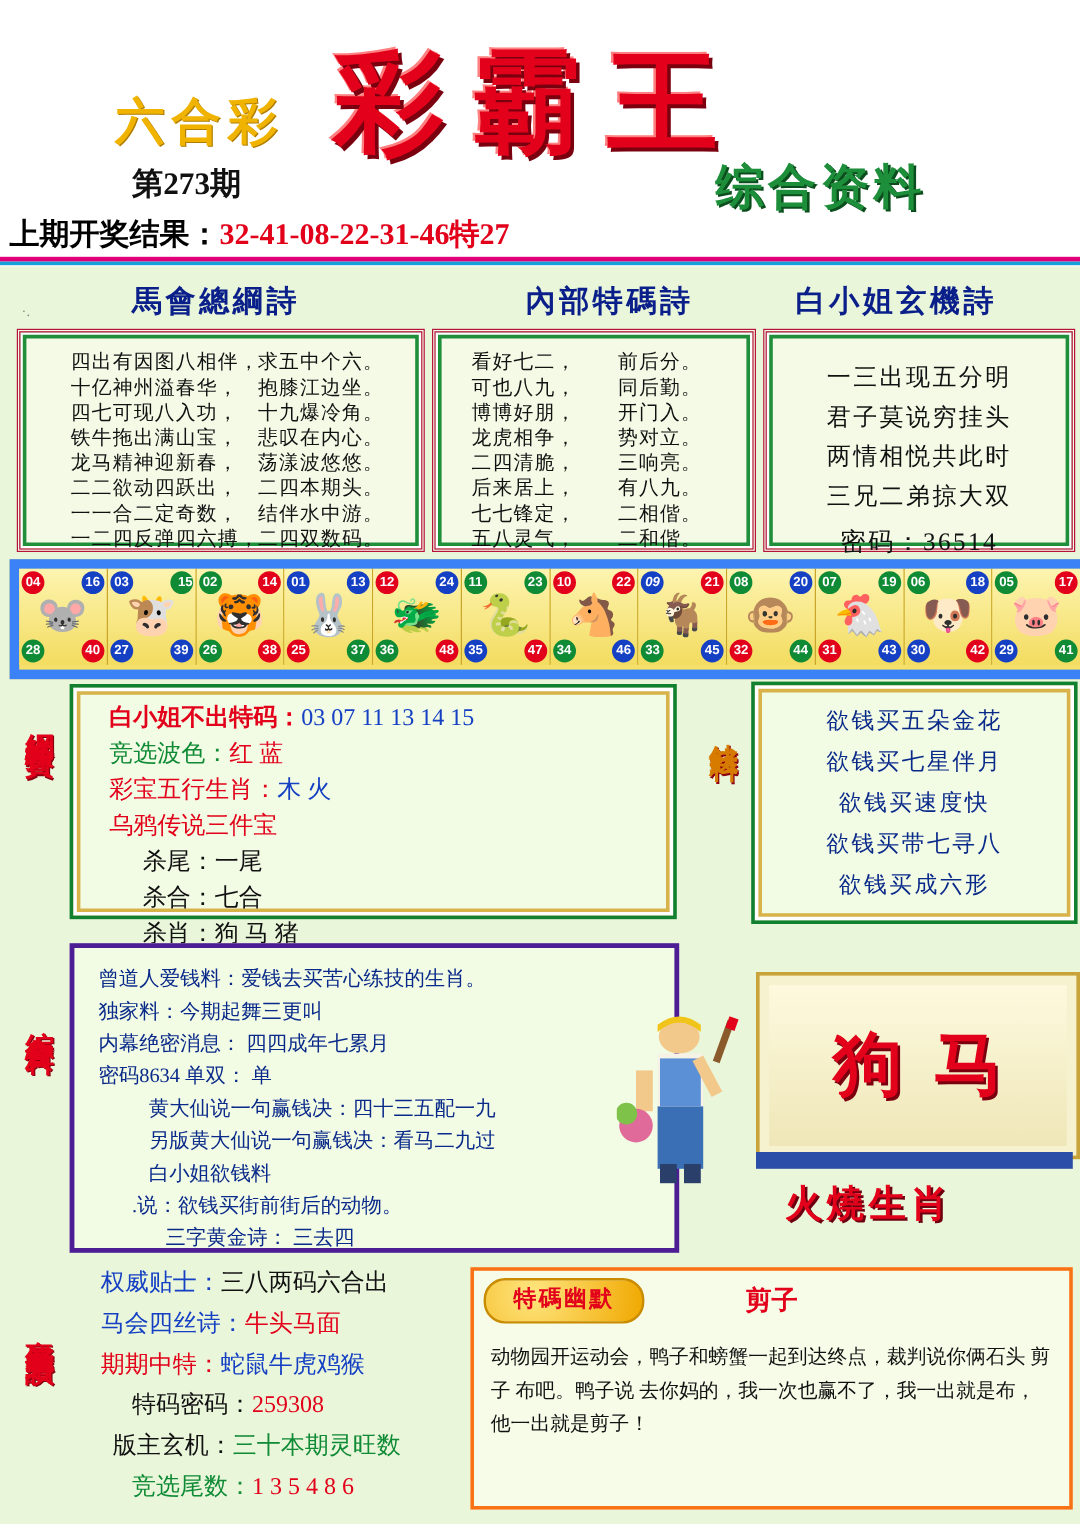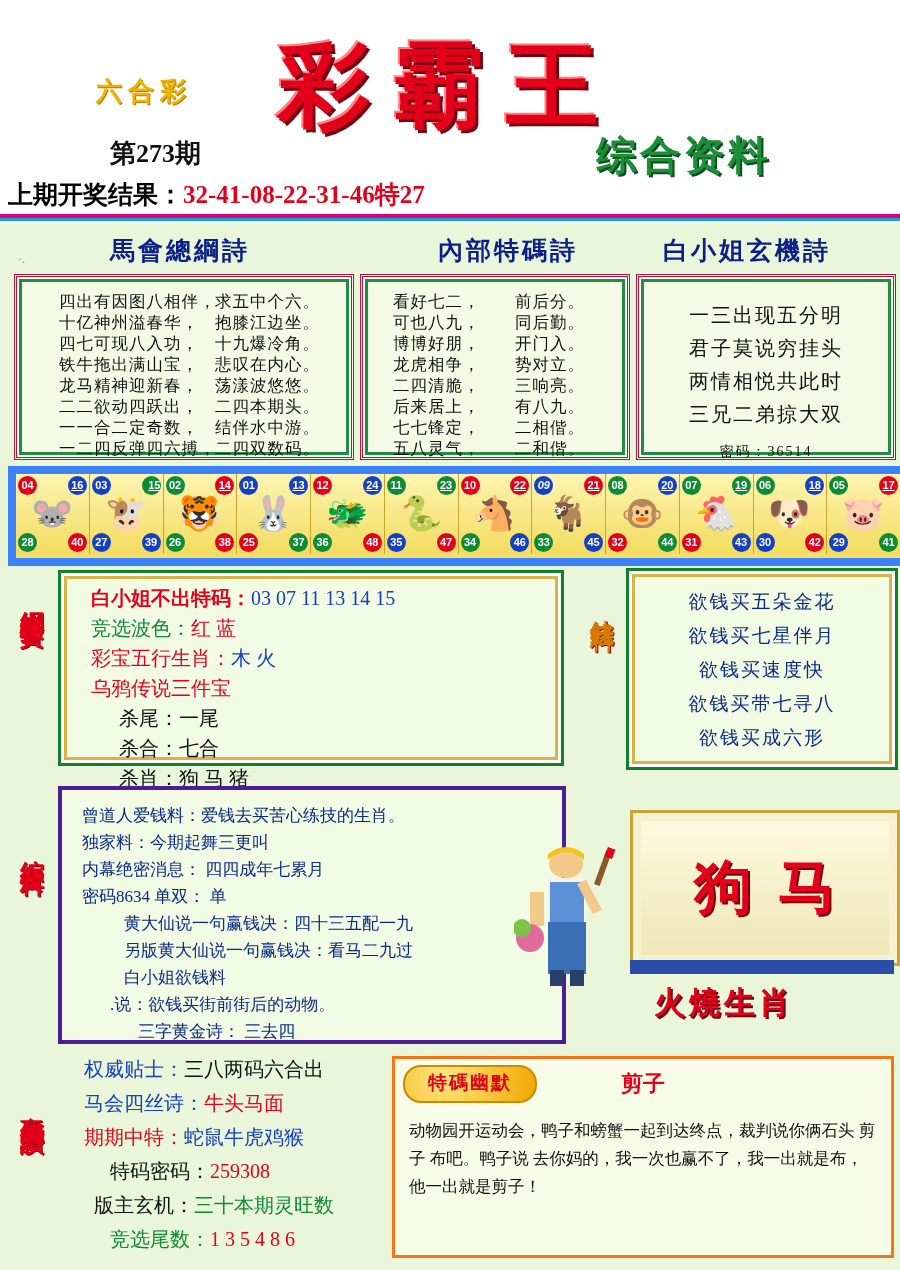--- a/index.html
+++ b/index.html
@@ -8,21 +8,21 @@
     background:#e9f5d8;
     font-family:"Liberation Serif", serif;
     overflow:hidden;
     position:relative;
   }
   .page{position:relative;width:900px;height:1270px;background:#eaf6da;}
 
   
   .header{position:relative;height:222px;background:#ffffff;}
   .hdr-left-title{
-    position:absolute;left:96px;top:74px;font-size:26px;color:#f0b400;
+    position:absolute;left:96px;top:74px;font-size:41px;color:#f0b400;
     font-family:"Liberation Serif",serif;font-weight:bold;letter-spacing:6px;
     text-shadow:1px 1px 0 #b07d00;
   }
   .hdr-issue{
     position:absolute;left:110px;top:136px;font-size:26px;color:#111;font-weight:bold;
   }
   .hdr-big{
     position:absolute;left:278px;top:24px;font-size:92px;font-weight:bold;
     color:#e2001a;letter-spacing:22px;
     font-family:"Liberation Serif",serif;
@@ -66,21 +66,21 @@
     width:73.6px;height:80px;position:relative;border-right:1px solid #c9a62b;
     background:linear-gradient(#fdf4b0,#f3dc60);
     display:flex;align-items:center;justify-content:center;
   }
   .strip-cell:last-child{border-right:none;}
   .ball{
     position:absolute;width:19px;height:19px;border-radius:50%;
     color:#fff;font-size:11px;line-height:19px;text-align:center;font-weight:bold;
     font-family:"Liberation Sans",sans-serif;
   }
-  .ball.tl{left:2px;top:2px;} .ball.tr{right:2px;top:2px;text-decoration:underline;}
+  .ball.tl{left:2px;top:2px;} .ball.tr{right:2px;top:2px;}
   .ball.bl{left:2px;bottom:2px;} .ball.br{right:2px;bottom:2px;}
   .animal{font-size:34px;line-height:1;}
   .side-label{
     position:absolute;font-size:24px;font-weight:bold;color:#e2001a;
     writing-mode:vertical-rl;text-orientation:upright;letter-spacing:4px;
     text-shadow:1px 1px 0 #8a0012;
   }
   .kv{font-size:20px;line-height:30px;}
   .red{color:#e2001a;} .blue{color:#1540c4;} .green{color:#0f8a35;}
   .black{color:#111;}
@@ -194,21 +194,21 @@
       <div>二和偕。</div>
     </div>
   </div>
 
   <div class="box poem-box" style="left:636px;top:274px;width:254px;height:180px;">
     <div class="poem-col" style="left:0;top:22px;width:254px;text-align:center;font-size:20px;line-height:33px;color:#111;letter-spacing:2px;">
       <div>一三出现五分明</div>
       <div>君子莫说穷挂头</div>
       <div>两情相悦共此时</div>
       <div>三兄二弟掠大双</div>
-      <div style="font-size:14px;margin-top:4px;">
+      <div style="font-size:21px;margin-top:4px;">
         <span>密码：</span><span>36514</span>
       </div>
     </div>
   </div>
 
   <div class="strip">
     <div class="strip-cell">
       <span class="ball tl" style="background:#e2001a;">04</span>
       <span class="ball tr" style="background:#1540c4;">16</span>
       <span class="ball bl" style="background:#0f8a35;">28</span>

